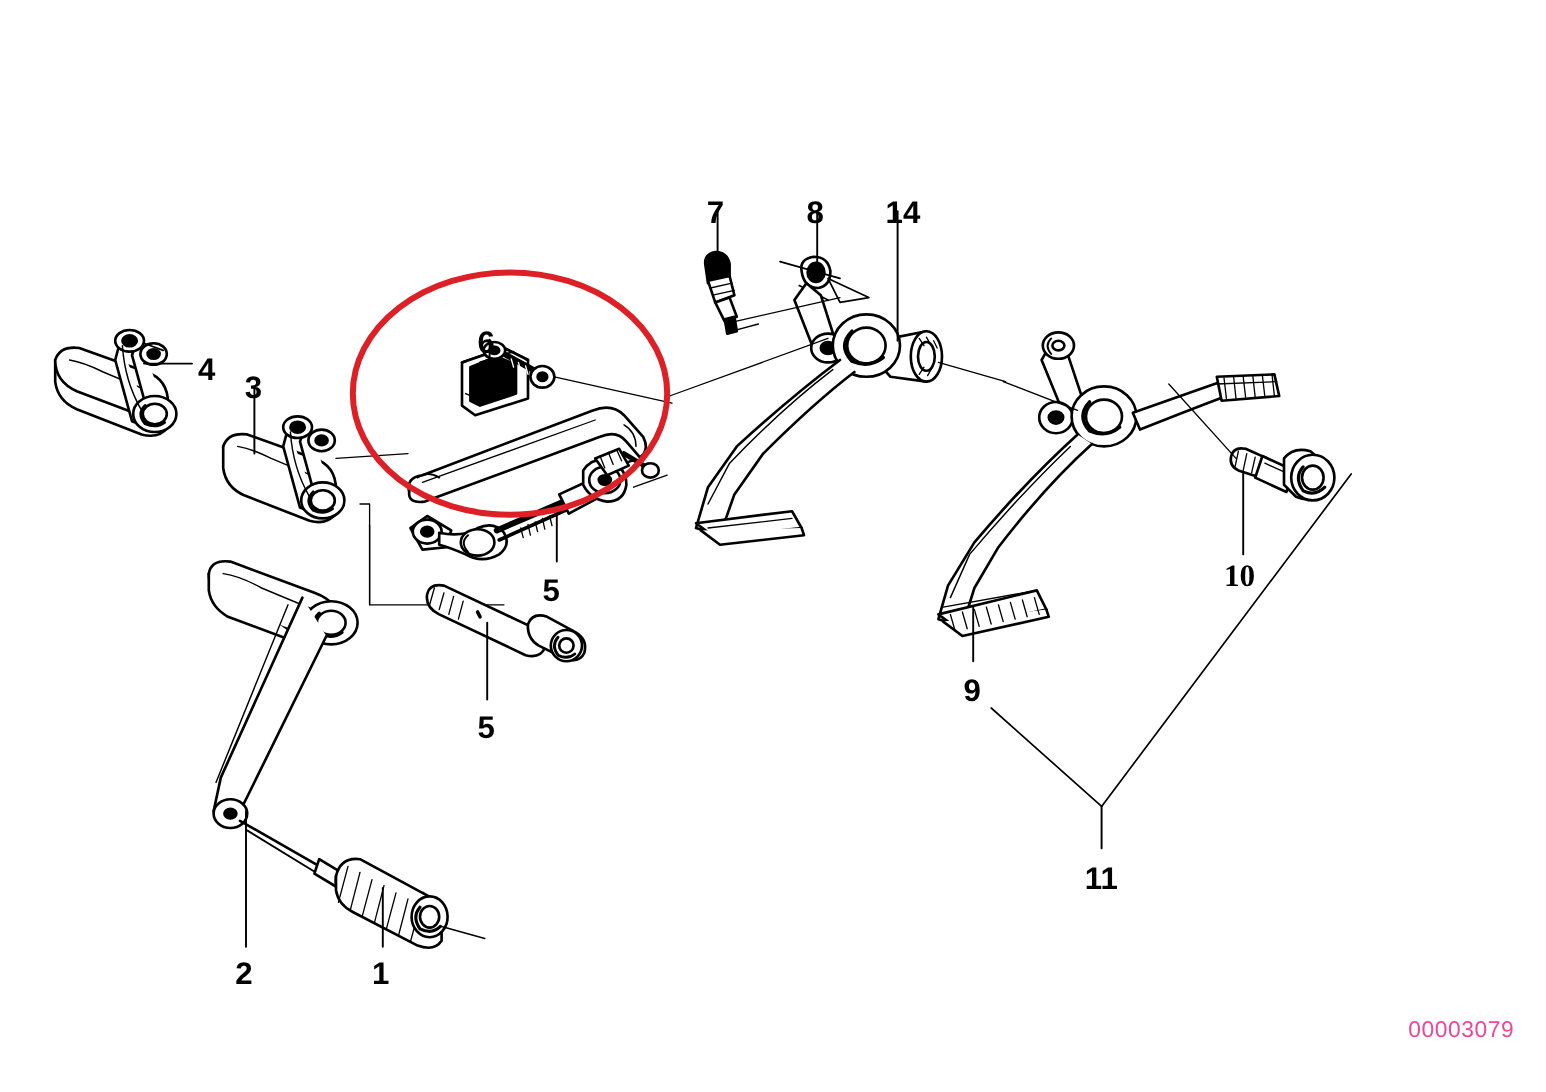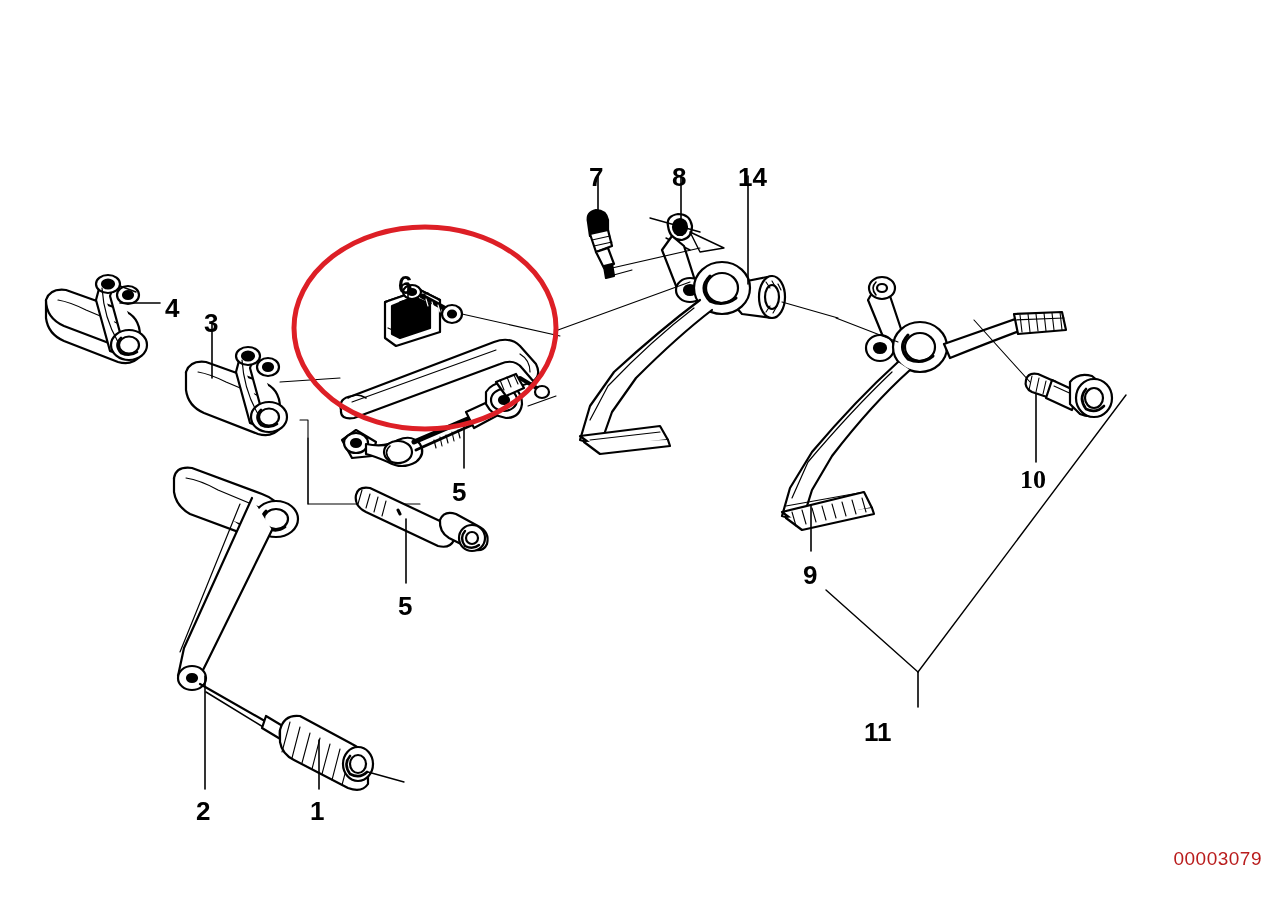--- a/index.html
+++ b/index.html
@@ -34,21 +34,21 @@
     white-space: nowrap;
     user-select: none;
   }
   #part-number {
     position: absolute;
     right: 26px;
     bottom: 40px;
     font-family: "Liberation Sans", sans-serif;
     font-size: 19px;
     letter-spacing: 0.5px;
-    color: #b91c1c;
+    color: #ec4899;
     white-space: nowrap;
   }
 </style>
 </head>
 <body>
 
 <div id="page">
 
   <svg id="diagram" viewBox="0 0 1288 910" xmlns="http://www.w3.org/2000/svg">
     <rect x="0" y="0" width="1288" height="910" fill="#ffffff"></rect>
@@ -354,20 +354,20 @@
       <div class="callout" style="left: 310px; top: 798px;">1</div>
       <div class="callout" style="left: 196px; top: 798px;">2</div>
       <div class="callout" style="left: 204px; top: 310px;">3</div>
       <div class="callout" style="left: 165px; top: 295px;">4</div>
       <div class="callout" style="left: 398px; top: 593px;">5</div>
       <div class="callout" style="left: 398px; top: 272px;">6</div>
       <div class="callout" style="left: 589px; top: 164px;">7</div>
       <div class="callout" style="left: 672px; top: 164px;">8</div>
       <div class="callout" style="left: 803px; top: 562px;">9</div>
       <div class="callout" style="left: 1020px; top: 467px; font-family: Liberation Serif, serif;">10</div>
-      <div class="callout" style="left: 864px; top: 719px;">11</div>
+      <div class="callout" style="left: 904px; top: 719px;">11</div>
       <div class="callout" style="left: 452px; top: 479px;">5</div>
       <div class="callout" style="left: 738px; top: 164px;">14</div>
     </div>
 
   <div id="part-number">00003079</div>
 
 </div>
 
 </body></html>

